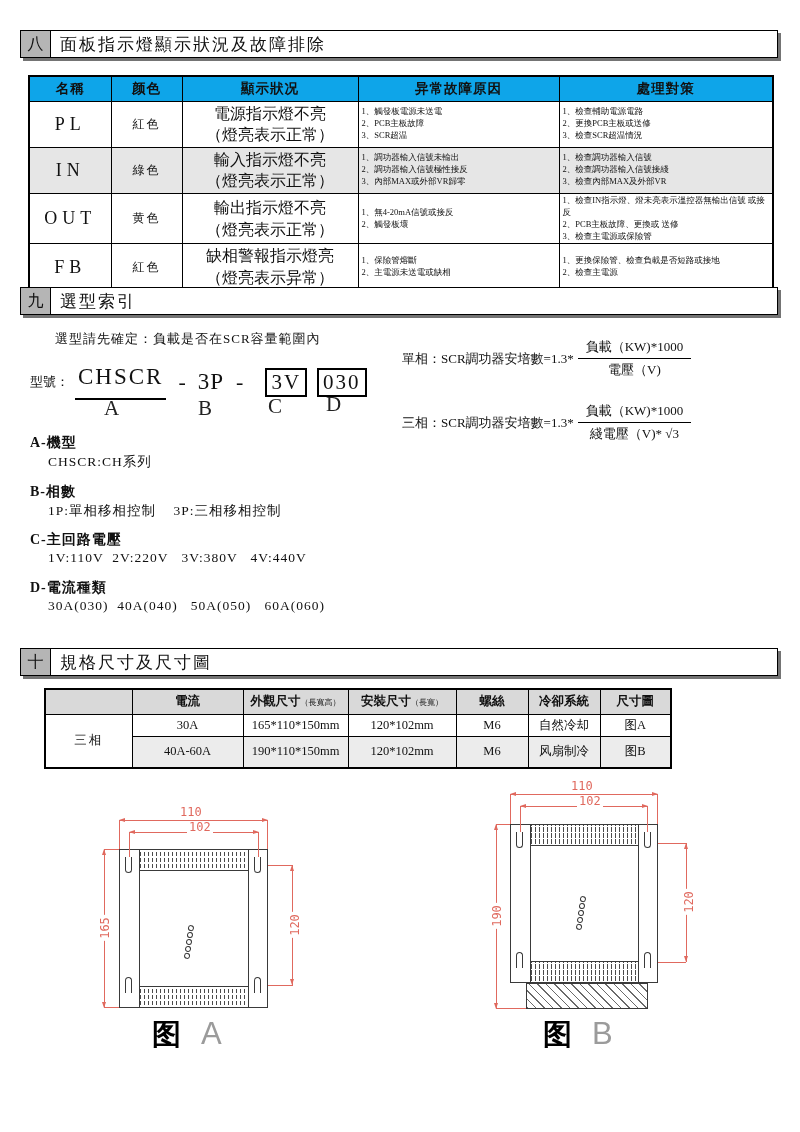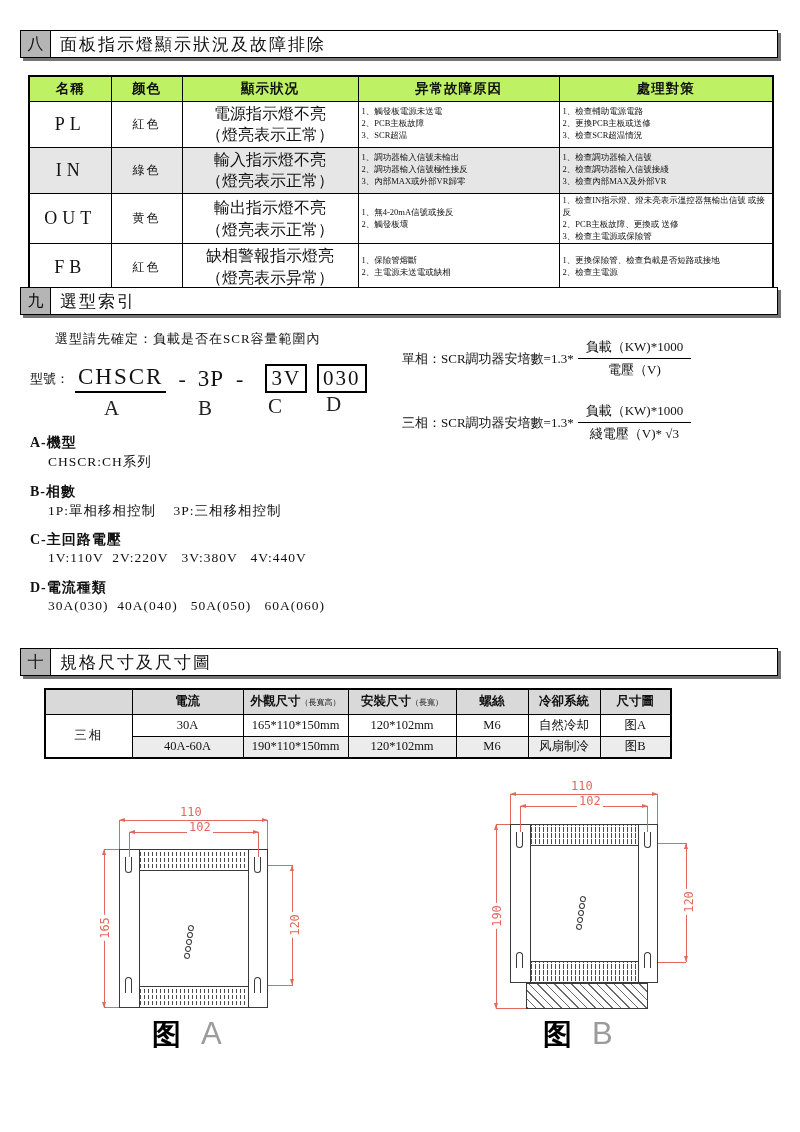--- a/index.html
+++ b/index.html
@@ -14,33 +14,33 @@
            font-size:16px;box-sizing:border-box;}
   .sec-title{flex:1;height:100%;background:#fff;border:1px solid #000;border-left:none;
              display:flex;align-items:center;padding-left:9px;font-size:17px;
              letter-spacing:2px;box-sizing:border-box;}
 
   
   table{border-collapse:collapse;}
   #ind-table{position:absolute;left:28px;top:75px;width:744px;table-layout:fixed;
              border:2px solid #000;}
   #ind-table td,#ind-table th{border:1px solid #000;padding:1px 3px;box-sizing:border-box;}
-  #ind-table th{background:#bef264;font-size:13.5px;font-weight:bold;letter-spacing:1px;}
+  #ind-table th{background:#0ea5e9;font-size:13.5px;font-weight:bold;letter-spacing:1px;}
   #ind-table tr.shade td{background:#e6e6e6;}
   .cell-name{font-size:18px;letter-spacing:5px;text-align:center;}
   .cell-color{font-size:12px;text-align:center;letter-spacing:2px;}
   .cell-status{font-size:16px;text-align:center;line-height:1.35;}
   .cell-list{font-size:8.5px;line-height:1.4;vertical-align:middle;margin-left:14px;}
   .cell-list div{white-space:normal;}
 
   
   .sel-note{position:absolute;left:55px;top:330px;font-size:13px;letter-spacing:1px;}
   .model-line{position:absolute;left:30px;top:364px;display:flex;align-items:center;}
   .model-label{font-size:13px;margin-right:6px;}
-  .model-a{font-size:23px;letter-spacing:2px;border-bottom:2px solid #000;padding:0 3px 1px;}
+  .model-a{font-size:23px;letter-spacing:2px;border-bottom:2px solid #000;padding:0 3px 8px;}
   .model-dash{font-size:22px;margin:0 12px;}
   .model-b{font-size:23px;letter-spacing:1px;text-align:right;}
   .model-box{font-size:21px;border:2px solid #000;padding:0 4px;margin-left:10px;letter-spacing:2px;}
   .model-letter{position:absolute;font-size:21px;color:#222;
                 font-family:"Liberation Serif",serif;}
   .formula{position:absolute;display:flex;align-items:center;font-size:13px;}
   .frac{display:inline-block;text-align:center;margin-left:4px;}
   .frac .fnum{display:block;border-bottom:1.5px solid #000;padding:0 8px 2px;}
   .frac .fden{display:block;padding-top:2px;}
   .legend-title{position:absolute;left:30px;font-size:14px;font-weight:bold;letter-spacing:1px;}
@@ -263,21 +263,21 @@
     </tr>
     <tr style="height:22px">
       <td rowspan="2" class="spec-group">三相</td>
       <td>30A</td>
       <td>165*110*150mm</td>
       <td>120*102mm</td>
       <td>M6</td>
       <td>自然冷却</td>
       <td>图A</td>
     </tr>
-    <tr class="shade2" style="height:22px">
+    <tr class="shade2" style="height:32px">
       <td>40A-60A</td>
       <td>190*110*150mm</td>
       <td>120*102mm</td>
       <td>M6</td>
       <td>风扇制冷</td>
       <td>图B</td>
     </tr>
   </tbody>
     </table>
 

